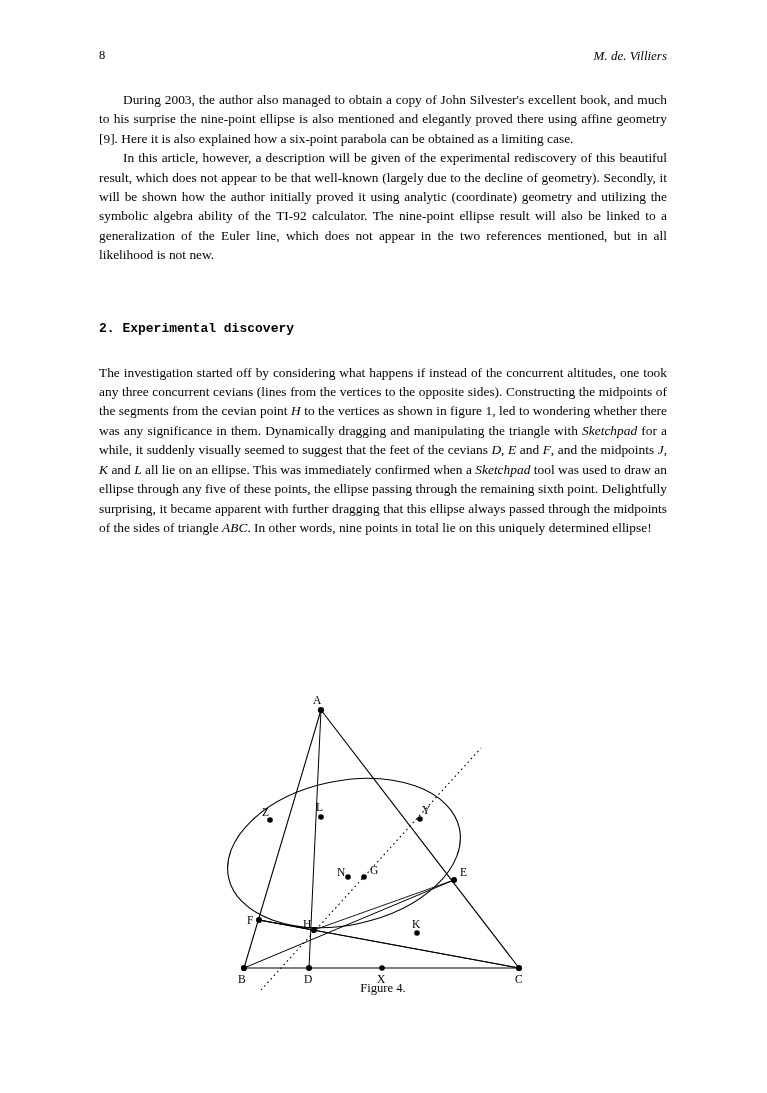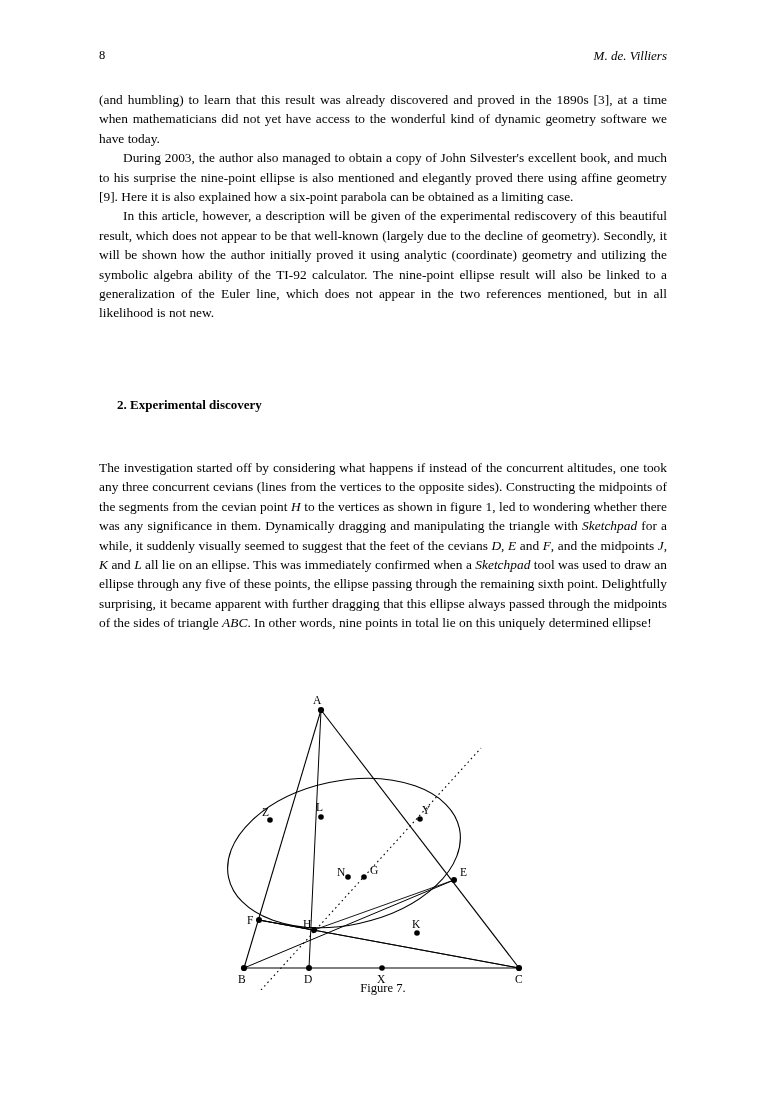--- a/index.html
+++ b/index.html
@@ -58,22 +58,23 @@
     text-align: justify;
     text-justify: inter-word;
     hyphens: none;
   }
   p.para.indent {
     text-indent: 24px;
   }
   .section-head {
     font-size: 13px;
     font-weight: bold;
-    margin: 18px;
+    margin: 0;
     padding: 0;
+    font-family: Liberation Mono, monospace;
   }
   .gap-section-before { height: 56px; }
   .gap-section-after { height: 27px; }
   i { font-style: italic; }
   .figure-wrap {
     position: absolute;
     left: 99px;
     top: 690px;
     width: 568px;
     height: 320px;
@@ -93,21 +94,20 @@
 
 <div class="page">
 
   <div class="header">
     <span class="page-number">8</span>
     <span class="running-title">M. de. Villiers</span>
   </div>
 
   <div class="body-col">
 
-    <p class="para">(and humbling) to learn that this result was already discovered and proved in the 1890s [3], at a time when mathematicians did not yet have access to the wonderful kind of dynamic geometry software we have today.</p>
 
     <p class="para indent">During 2003, the author also managed to obtain a copy of John Silvester's excellent book, and much to his surprise the nine-point ellipse is also mentioned and elegantly proved there using affine geometry [9]. Here it is also explained how a six-point parabola can be obtained as a limiting case.</p>
 
     <p class="para indent">In this article, however, a description will be given of the experimental rediscovery of this beautiful result, which does not appear to be that well-known (largely due to the decline of geometry). Secondly, it will be shown how the author initially proved it using analytic (coordinate) geometry and utilizing the symbolic algebra ability of the TI-92 calculator. The nine-point ellipse result will also be linked to a generalization of the Euler line, which does not appear in the two references mentioned, but in all likelihood is not new.</p>
 
     <div class="gap-section-before"></div>
 
     <p class="section-head">2.  Experimental discovery</p>
 
     <div class="gap-section-after"></div>
@@ -169,16 +169,16 @@
         <text x="204" y="238">H</text>
         <text x="313" y="238">K</text>
         <text x="217" y="121">L</text>
         <text x="238" y="186">N</text>
         <text x="278" y="293">X</text>
         <text x="323" y="124">Y</text>
         <text x="163" y="126">Z</text>
       </g>
     </svg>
 
-    <div class="figure-caption">Figure 7.</div>
+    <div class="figure-caption">Figure 4.</div>
   </div>
 
 </div>
 
 </body></html>

